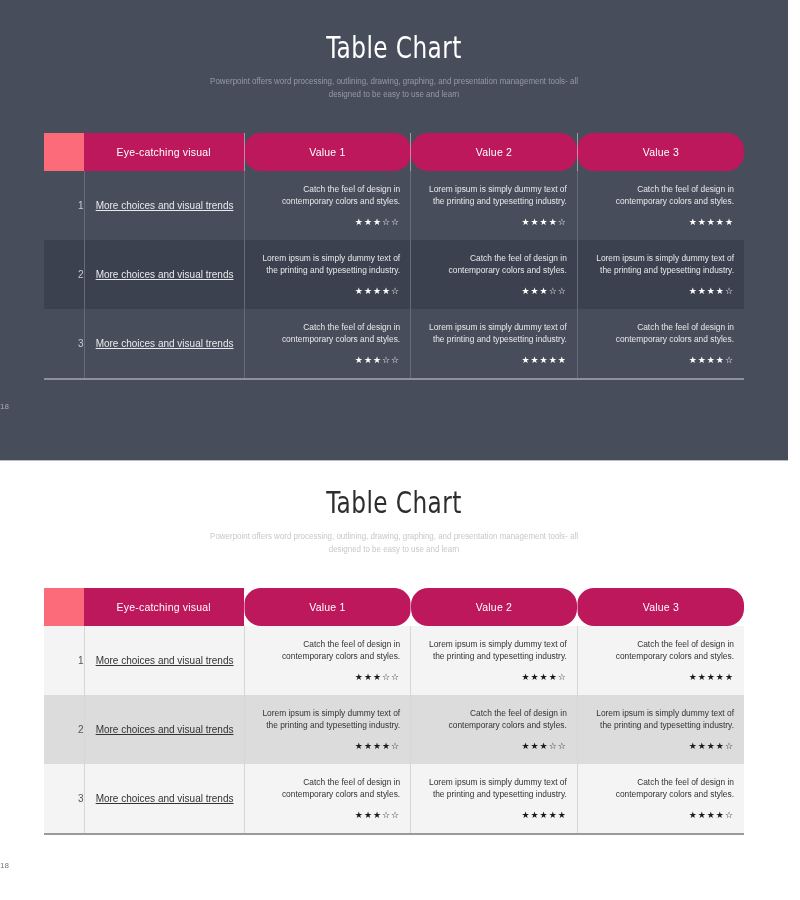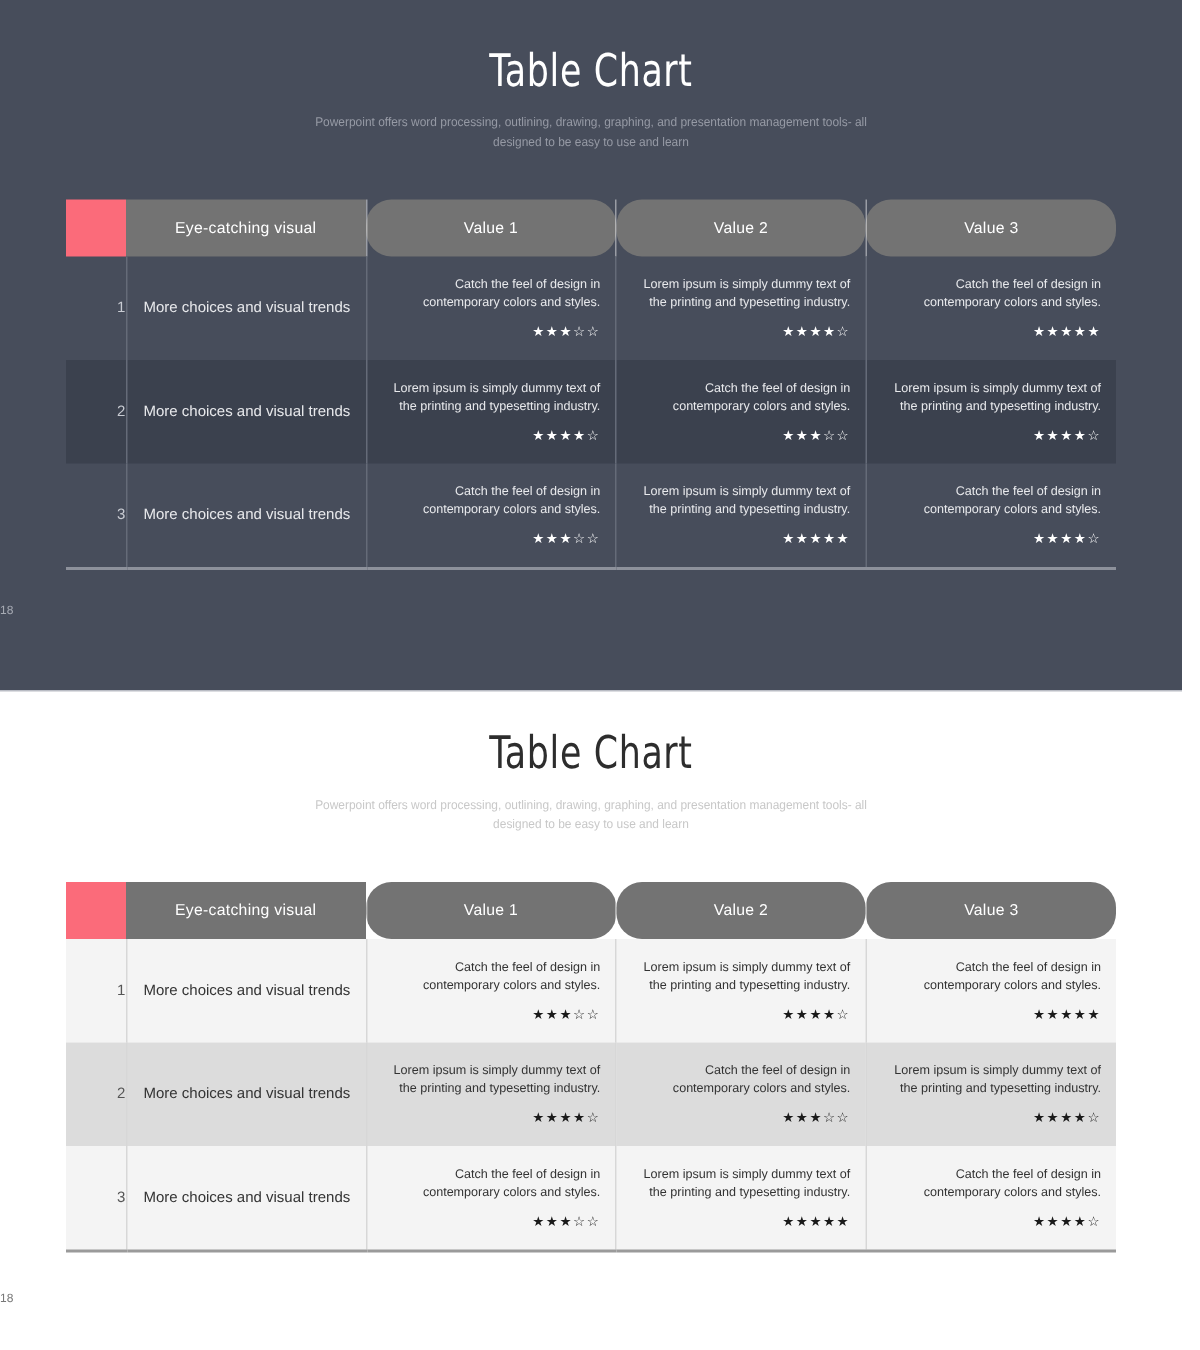--- a/index.html
+++ b/index.html
@@ -74,21 +74,21 @@
   thead th {
     height: 38px;
     font-size: 10.5px;
     font-weight: 400;
     color: #ffffff;
     text-align: center;
     font-family: "Liberation Sans Narrow", "Liberation Sans", sans-serif;
     letter-spacing: 0.2px;
     vertical-align: middle;
   }
-  thead th.accent { background: #737373; }
+  thead th.accent { background: #be185d; }
   thead th.idx-head { background: #fb6b7a; }
 
   
   thead th.accent + th.accent { border-left: 1px solid rgba(255,255,255,0.45); border-radius: 17px; }
 
   
   tbody td {
     vertical-align: middle;
     text-align: right;
     padding: 12px 10px;
@@ -96,20 +96,21 @@
     line-height: 12px;
     font-family: "Liberation Sans Narrow", "Liberation Sans", sans-serif;
   }
   tbody td.idx {
     font-size: 10px;
     padding: 0;
   }
   tbody td.name {
     font-size: 10px;
     line-height: 14px;
+    text-decoration: underline;
   }
 
   
   .slide-dark tbody td { color: #e8e9ec; border-left: 1px solid #656b78; }
   .slide-dark tbody td.idx { border-left: none; color: #c9ccd3; }
   .slide-dark tbody tr.stripe td { background: #3b414e; }
   .slide-dark tbody tr.last td { border-bottom: 2px solid #8d919b; }
 
   
   .slide-light tbody td { color: #333333; border-left: 1px solid #d7d7d7; background: #f4f4f4; }

